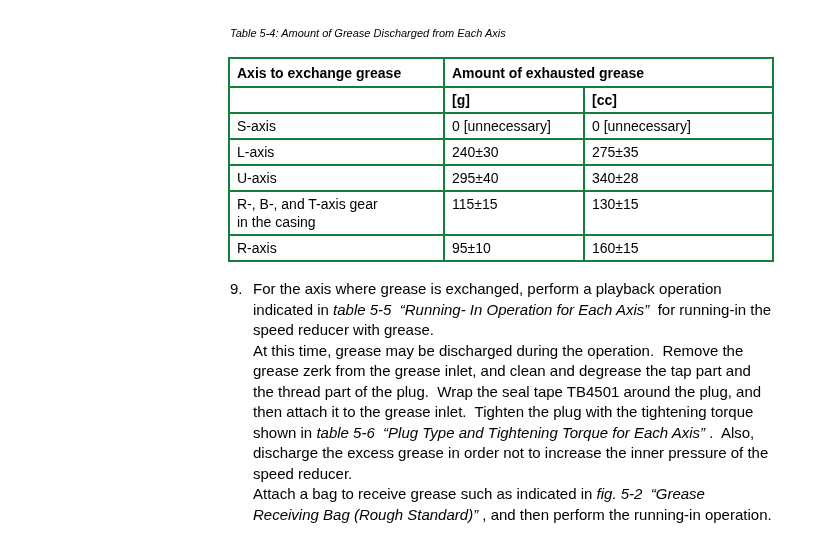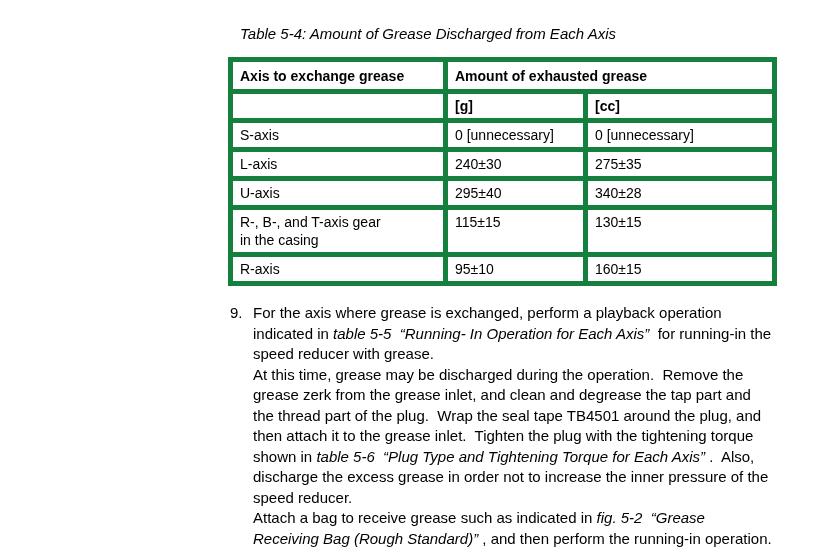--- a/index.html
+++ b/index.html
@@ -16,33 +16,33 @@
     position: relative;
   }
   .content {
     position: absolute;
     left: 228px;
     top: 25px;
     width: 546px;
   }
   .caption {
     font-style: italic;
-    font-size: 15px;
+    font-size: 11px;
     line-height: 17px;
-    margin: 0 0 15px 12px;
+    margin: 0 0 15px 2px;
   }
   table.grease {
     border-collapse: collapse;
     width: 544px;
     font-size: 14px;
     table-layout: fixed;
   }
   table.grease th,
   table.grease td {
-    border: 5px solid #15803d;
+    border: 2px solid #15803d;
     padding: 3px 7px;
     text-align: left;
     vertical-align: top;
     line-height: 18px;
   }
   table.grease th {
     font-weight: bold;
   }
   table.grease thead tr.first th {
     padding-top: 5px;

